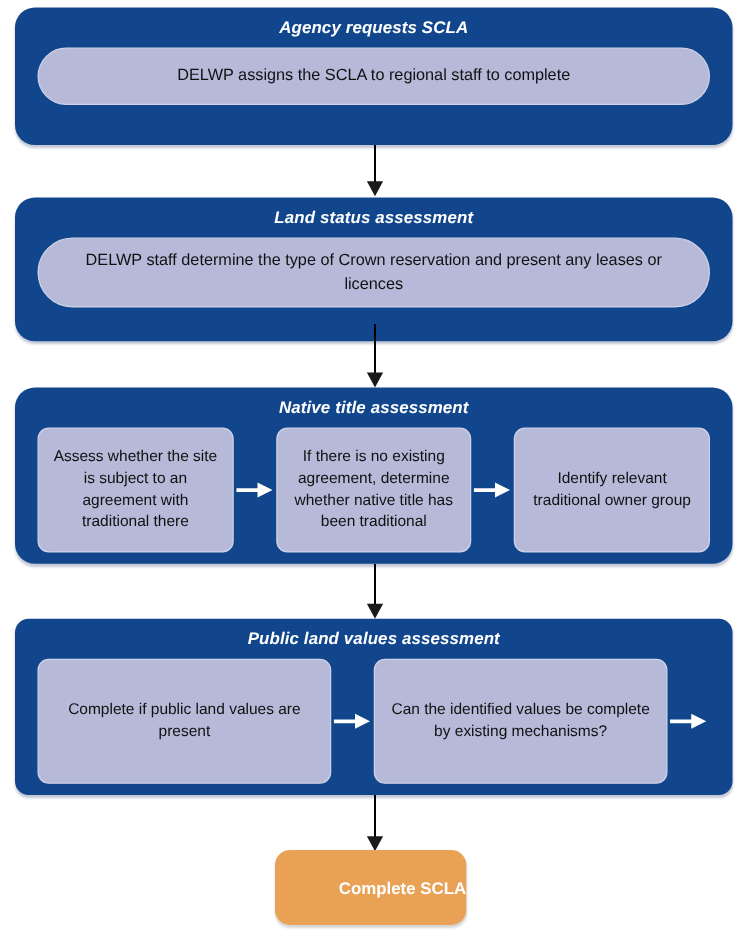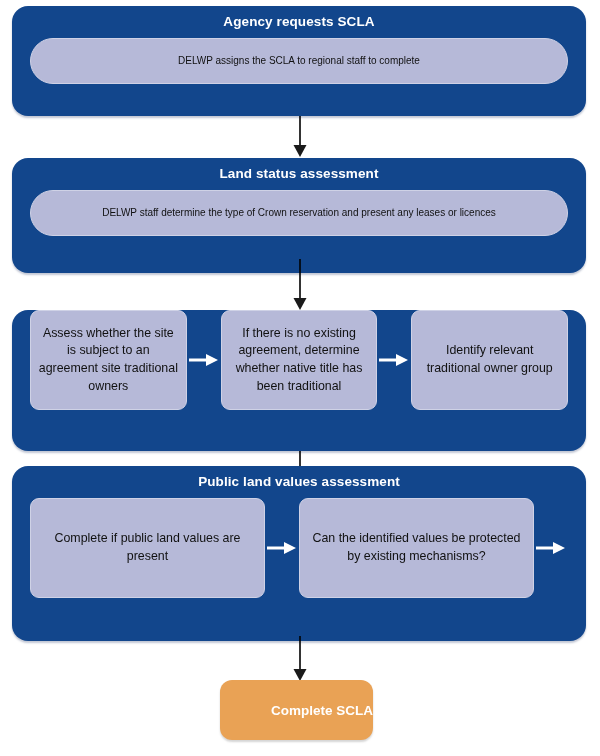--- a/index.html
+++ b/index.html
@@ -33,35 +33,36 @@
   }
   .stage-title {
     color: #ffffff;
     font-size: 13.5px;
     font-weight: bold;
     text-align: center;
     letter-spacing: .1px;
     padding-top: 9px;
     padding-bottom: 8px;
     line-height: 1.1;
+    font-style: italic;
   }
 
   
   .pill {
     margin: 0 18px 16px 18px;
     background: #B6B9D8;
     border: 1px solid #CFD2E6;
     border-radius: 999px;
     box-sizing: border-box;
     display: flex;
     align-items: center;
     justify-content: center;
     text-align: center;
     color: #111111;
-    font-size: 10px;
+    font-size: 13px;
     line-height: 1.45;
     padding: 8px 26px;
     min-height: 46px;
   }
 
   
   .steprow {
     display: flex;
     align-items: stretch;
     padding: 0 18px 16px 18px;
@@ -144,22 +145,23 @@
   </div>
 
   <div class="vconn" style="top:259px; height:52px;">
     <svg class="arrow-down" width="18" height="52" viewBox="0 0 18 52">
       <line x1="9" y1="0" x2="9" y2="40" stroke="#000000" stroke-width="1.6"></line>
       <polygon points="2.5,39 15.5,39 9,51" fill="#1A1A1A"></polygon>
     </svg>
   </div>
 
   <div class="stage" style="top:310px; height:141px;">
+    <div class="stage-title">Native title assessment</div>
     <div class="steprow">
-      <div class="stepbox">Assess whether the site is subject to an agreement site traditional owners</div>
+      <div class="stepbox">Assess whether the site is subject to an agreement with traditional there</div>
       <div class="hgap">
         <svg class="arrow-right" viewBox="0 0 30 14">
           <line x1="0" y1="7" x2="18" y2="7" stroke="#FFFFFF" stroke-width="3"></line>
           <polygon points="17,1 17,13 29,7" fill="#FFFFFF"></polygon>
         </svg>
       </div>
       <div class="stepbox">If there is no existing agreement, determine whether native title has been traditional</div>
       <div class="hgap">
         <svg class="arrow-right" viewBox="0 0 30 14">
           <line x1="0" y1="7" x2="18" y2="7" stroke="#FFFFFF" stroke-width="3"></line>
@@ -170,31 +172,31 @@
     </div>
   </div>
 
   <div class="vconn" style="top:451px; height:45px;">
     <svg class="arrow-down" width="18" height="45" viewBox="0 0 18 45">
       <line x1="9" y1="0" x2="9" y2="33" stroke="#000000" stroke-width="1.6"></line>
       <polygon points="2.5,32 15.5,32 9,44" fill="#1A1A1A"></polygon>
     </svg>
   </div>
 
-  <div class="stage" style="top:466px; height:175px;">
+  <div class="stage" style="top:495px; height:141px;border-radius:11px;">
     <div class="stage-title">Public land values assessment</div>
     <div class="steprow">
       <div class="stepbox">Complete if public land values are present</div>
       <div class="hgap">
         <svg class="arrow-right" viewBox="0 0 30 14">
           <line x1="0" y1="7" x2="18" y2="7" stroke="#FFFFFF" stroke-width="3"></line>
           <polygon points="17,1 17,13 29,7" fill="#FFFFFF"></polygon>
         </svg>
       </div>
-      <div class="stepbox">Can the identified values be protected by existing mechanisms?</div>
+      <div class="stepbox">Can the identified values be complete by existing mechanisms?</div>
       <div class="hgap">
         <svg class="arrow-right" viewBox="0 0 30 14">
           <line x1="0" y1="7" x2="18" y2="7" stroke="#FFFFFF" stroke-width="3"></line>
           <polygon points="17,1 17,13 29,7" fill="#FFFFFF"></polygon>
         </svg>
       </div>
     </div>
   </div>
 
   <div class="vconn" style="top:636px; height:46px;">

